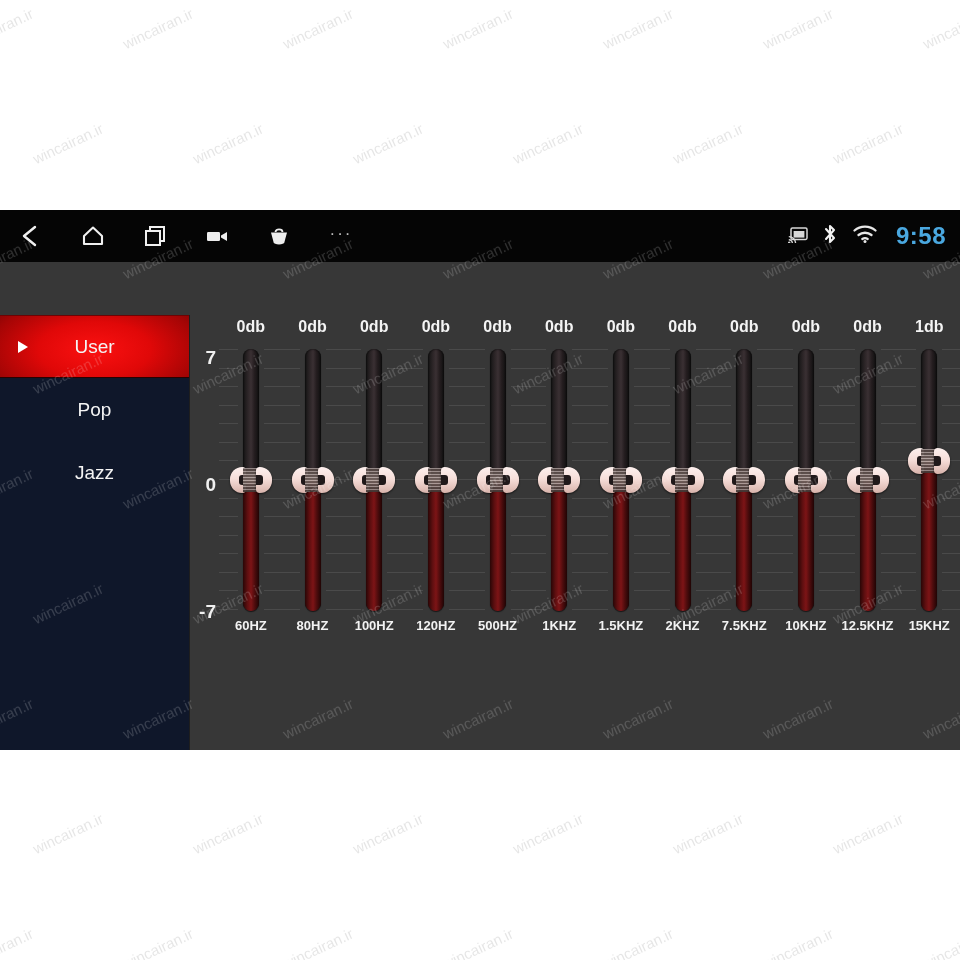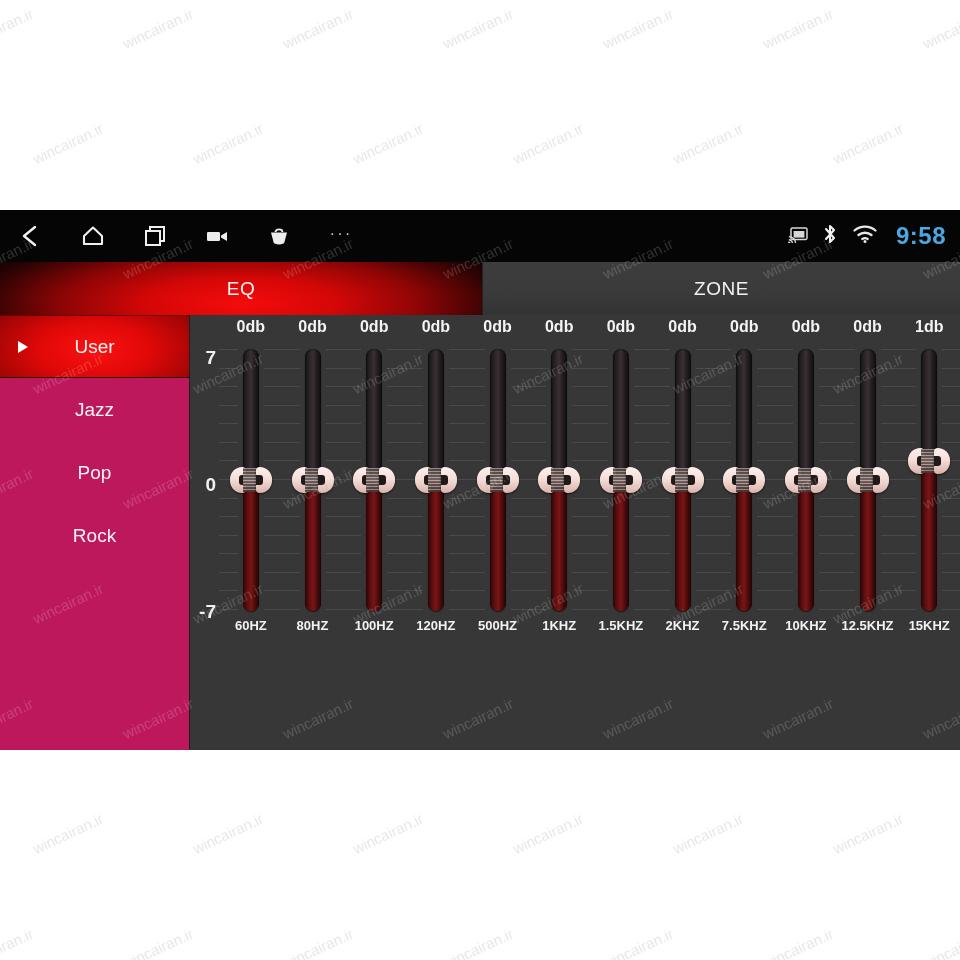--- a/index.html
+++ b/index.html
@@ -66,21 +66,21 @@
   }
 
   
   #content {
     position: absolute; left: 0; top: 105px;
     width: 960px; height: 435px;
     display: flex;
   }
   #sidebar {
     width: 190px; height: 435px;
-    background: #be185d;
+    background: #0f172a;
     border-right: 1px solid #1e1e1e;
     position: relative;
     overflow: hidden;
   }
   .preset {
     height: 63px;
     display: flex; align-items: center; justify-content: center;
     position: relative;
     color: #f4f4f4; font-size: 19px;
   }
@@ -287,44 +287,33 @@
           <path d="M6.5,11 A10.5,10.5 0 0 1 19.5,11" fill="none" stroke="#e8e8e8" stroke-width="2.3" stroke-linecap="round"></path>
           <path d="M10.3,15 A5.2,5.2 0 0 1 15.7,15" fill="none" stroke="#e8e8e8" stroke-width="2.3" stroke-linecap="round"></path>
           <circle cx="13" cy="17.6" r="1.5" fill="#e8e8e8"></circle>
         </svg>
       </span>
 
       <span id="clock">9:58</span>
     </div>
   </div>
 
-  <div id="tabbar">
-    <div class="tab" id="tab-eq">
-      <span>EQ</span>
-    </div>
-    <div class="tab" id="tab-zone">
-      <span>ZONE</span>
-    </div>
-  </div>
 
   <div id="content">
 
     <div id="sidebar">
       <div class="preset selected">
         <span class="caret"></span>
         <span>User</span>
       </div>
       <div class="preset">
-        <span>Jazz</span>
-      </div>
-      <div class="preset">
         <span>Pop</span>
       </div>
       <div class="preset">
-        <span>Rock</span>
+        <span>Jazz</span>
       </div>
     </div>
 
     <div id="eqpanel">
       <span class="scale-label" id="scale-top">7</span>
       <span class="scale-label" id="scale-mid">0</span>
       <span class="scale-label" id="scale-bot">-7</span>
 
       <div id="bands">
           <div class="band">

